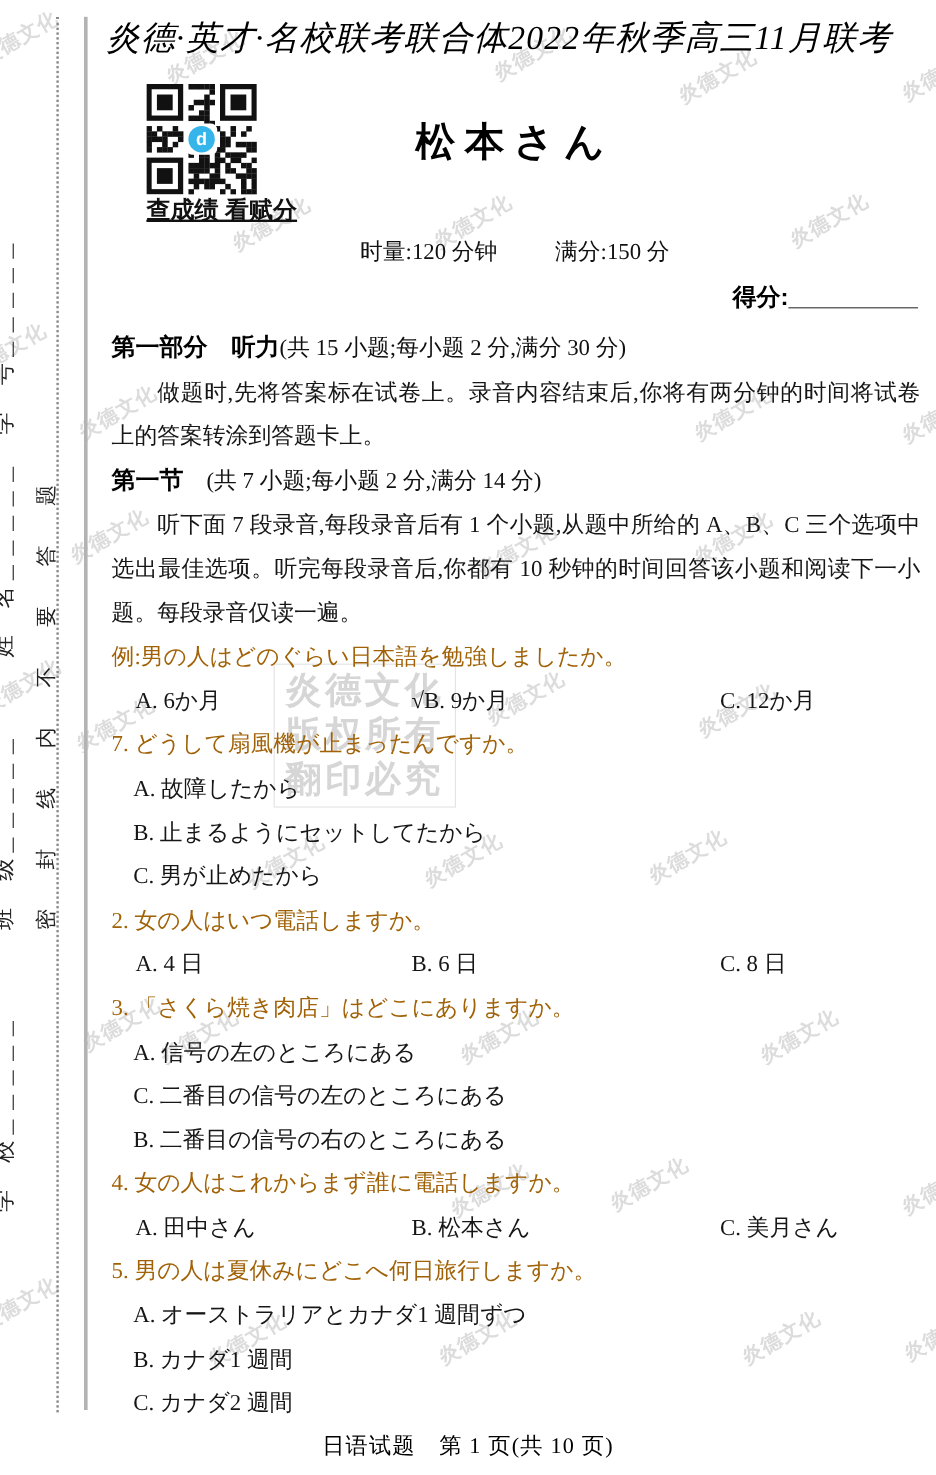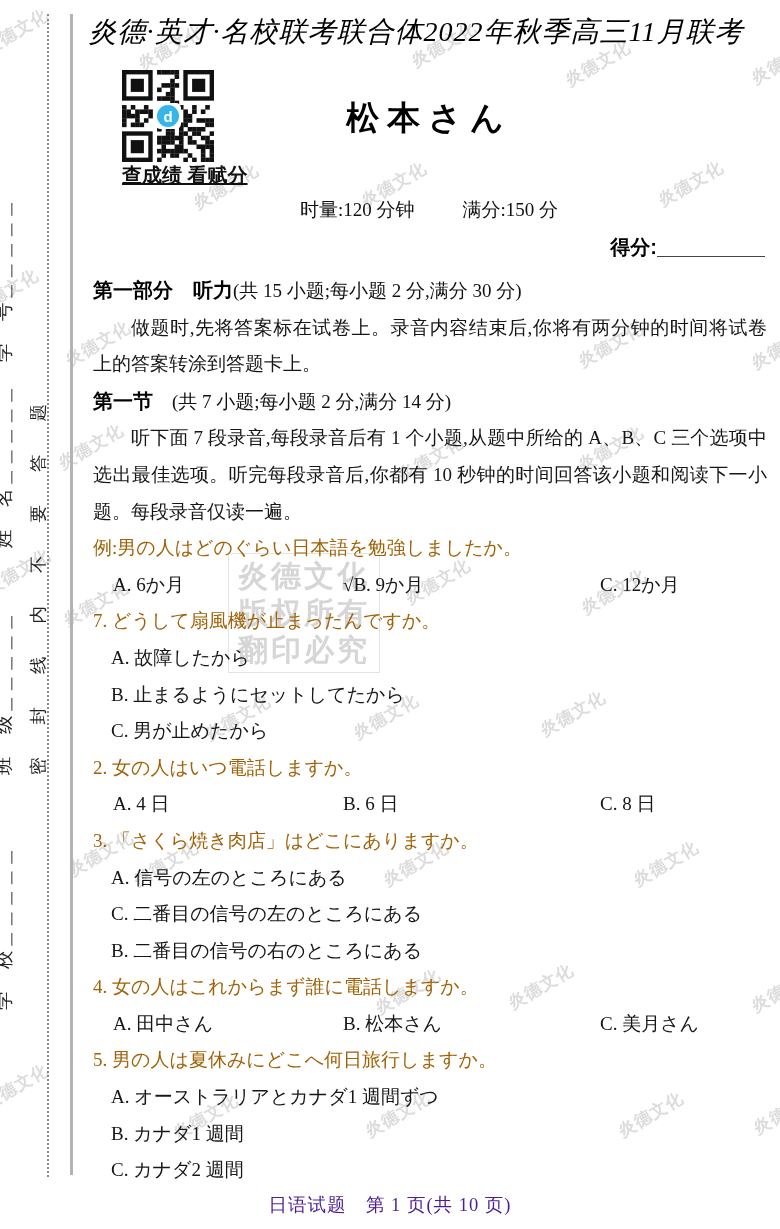--- a/index.html
+++ b/index.html
@@ -57,21 +57,21 @@
       font-size:19px;line-height:36.6px;}
   .h-bold{font-family:"Liberation Sans","DejaVu Sans",sans-serif;font-weight:bold;
       font-size:20px;color:#000;}
   .h-rest{font-size:19px;color:#111;}
   .para{text-align:justify;text-indent:2em;color:#161616;}
   .q-line{color:#a16207;}
   .opts-row{display:grid;grid-template-columns:230px 257px 1fr;padding-left:20px;color:#161616;}
   .opts-stack{padding-left:18px;color:#161616;}
 
   .footer{position:absolute;left:0;top:1192px;width:780px;text-align:center;
-      font-size:18.5px;color:#4c1d95;z-index:2;letter-spacing:1px;}
+      font-size:18.5px;color:#000000;z-index:2;letter-spacing:1px;}
 </style>
 </head>
 <body>
 
 <div class="page">
 
   <div class="wm-layer">
       <span class="wm" style="left: -20px; top: 20px;">炎德文化</span>
       <span class="wm" style="left: 135px; top: 36px;">炎德文化</span>
       <span class="wm" style="left: 408px; top: 33px;">炎德文化</span>

